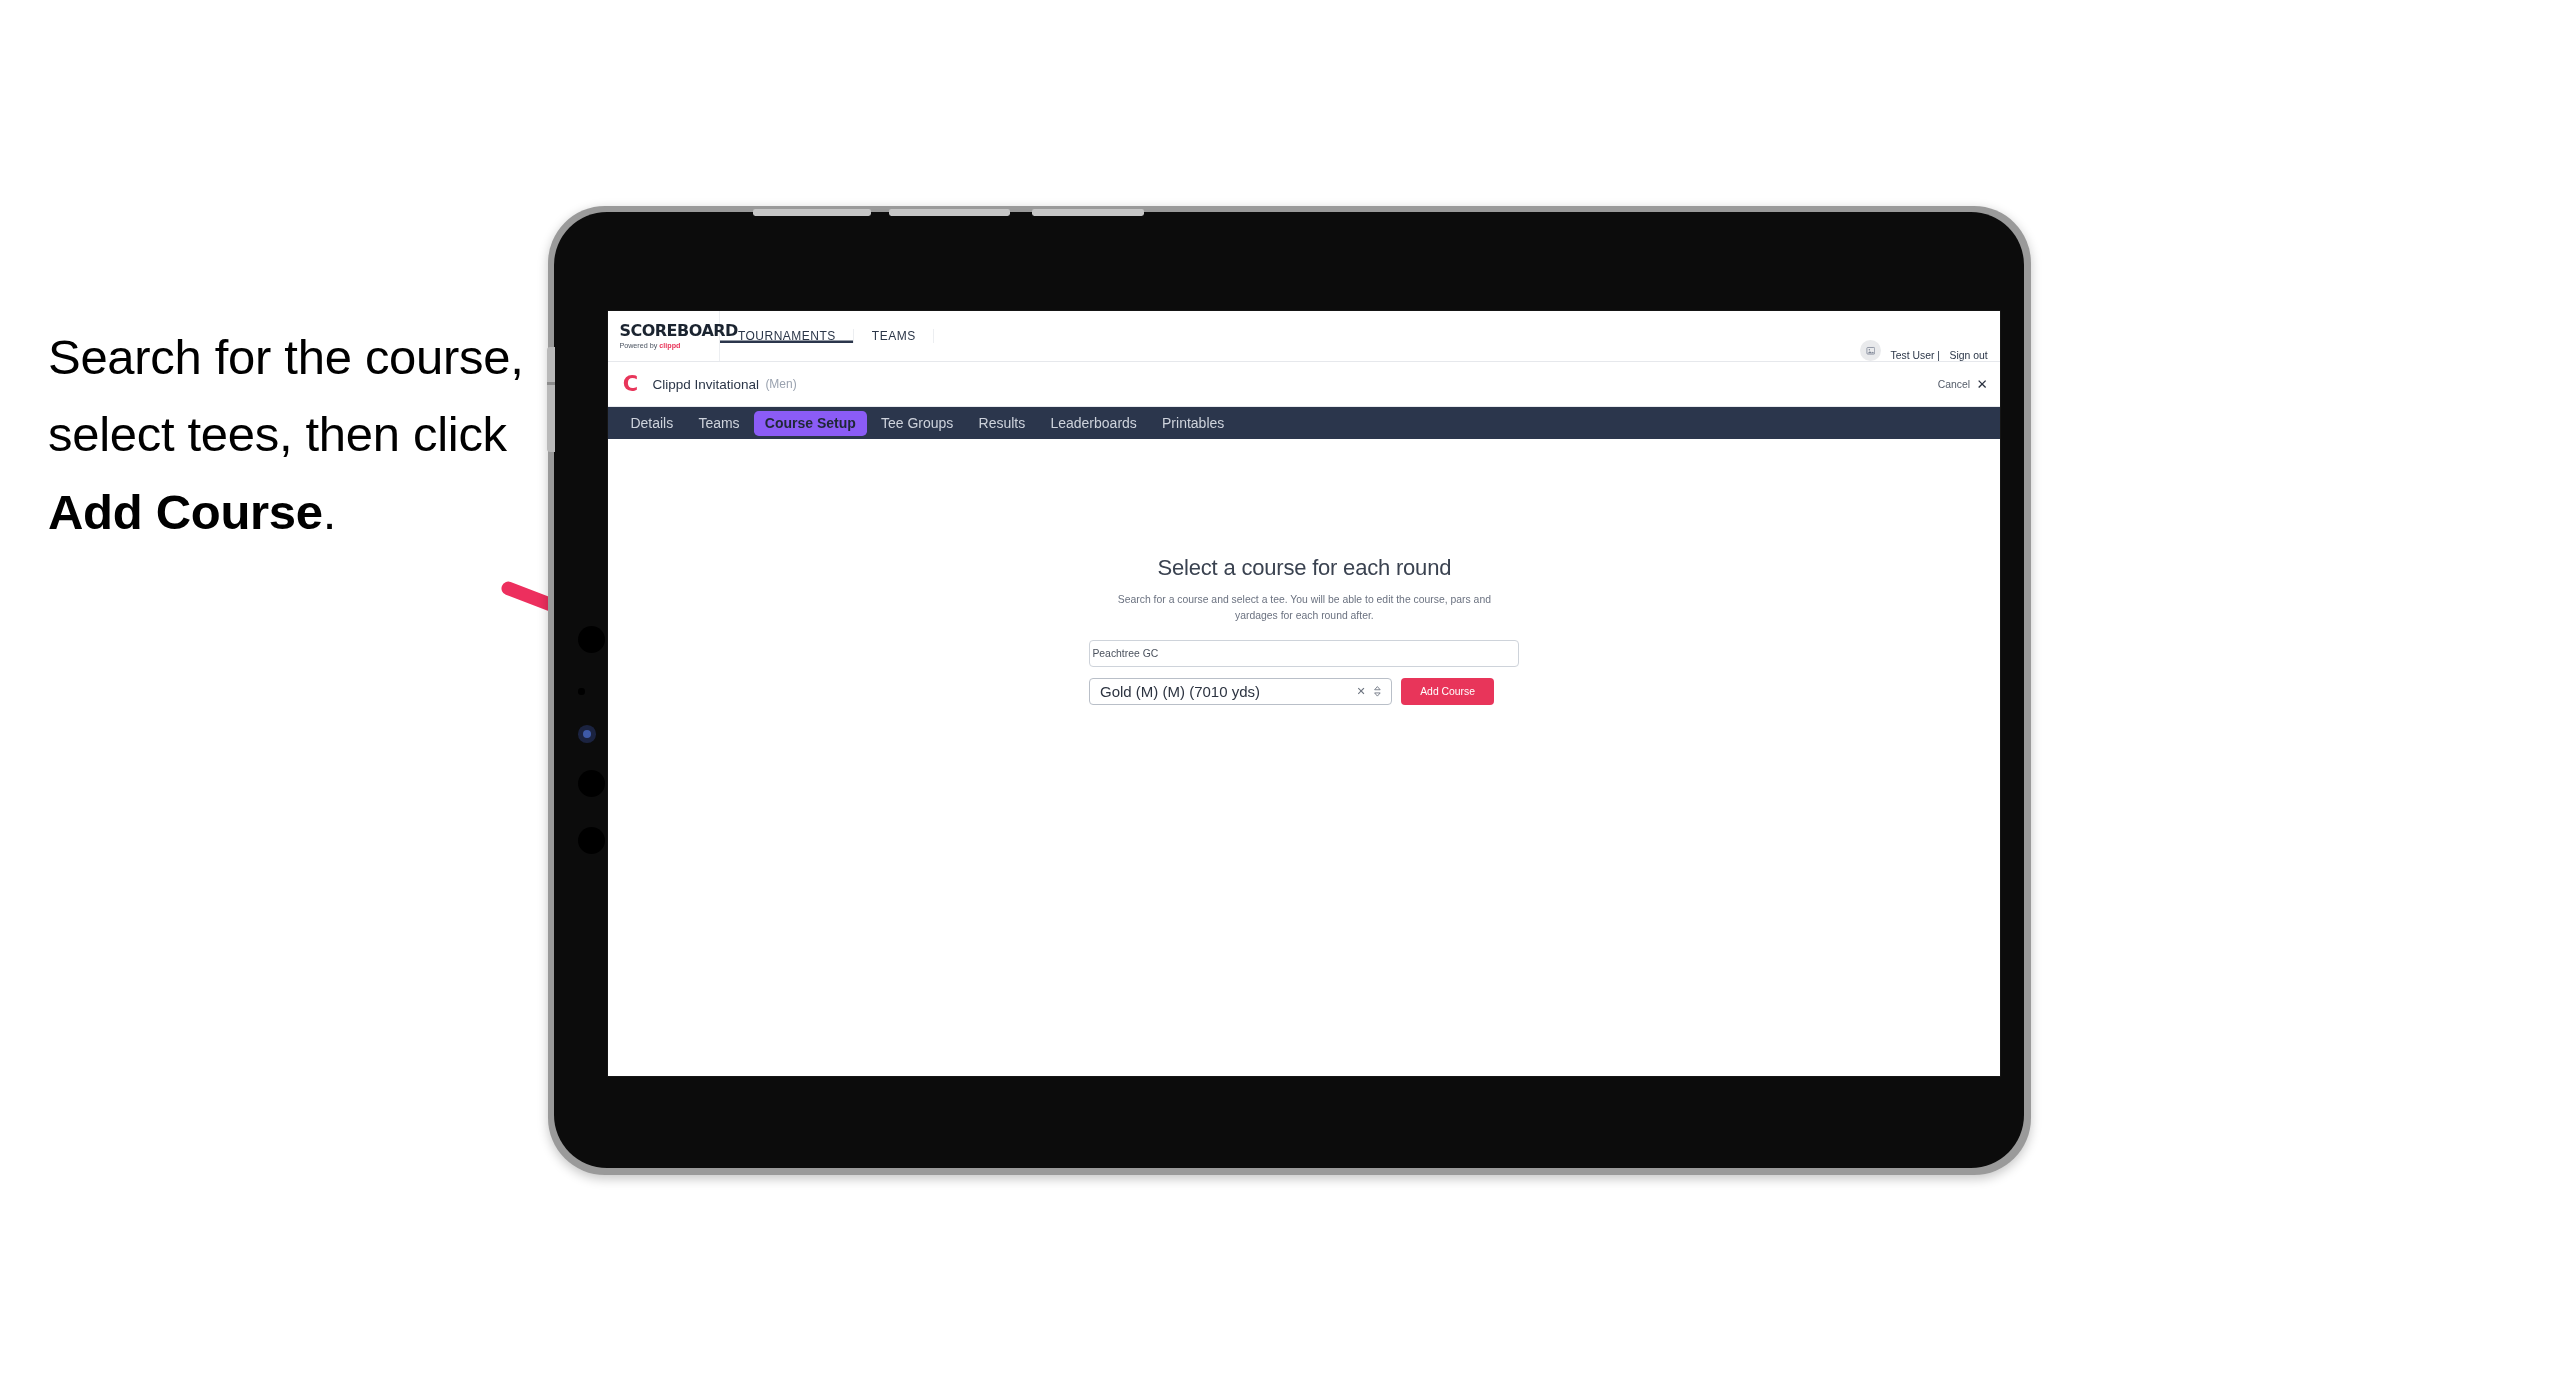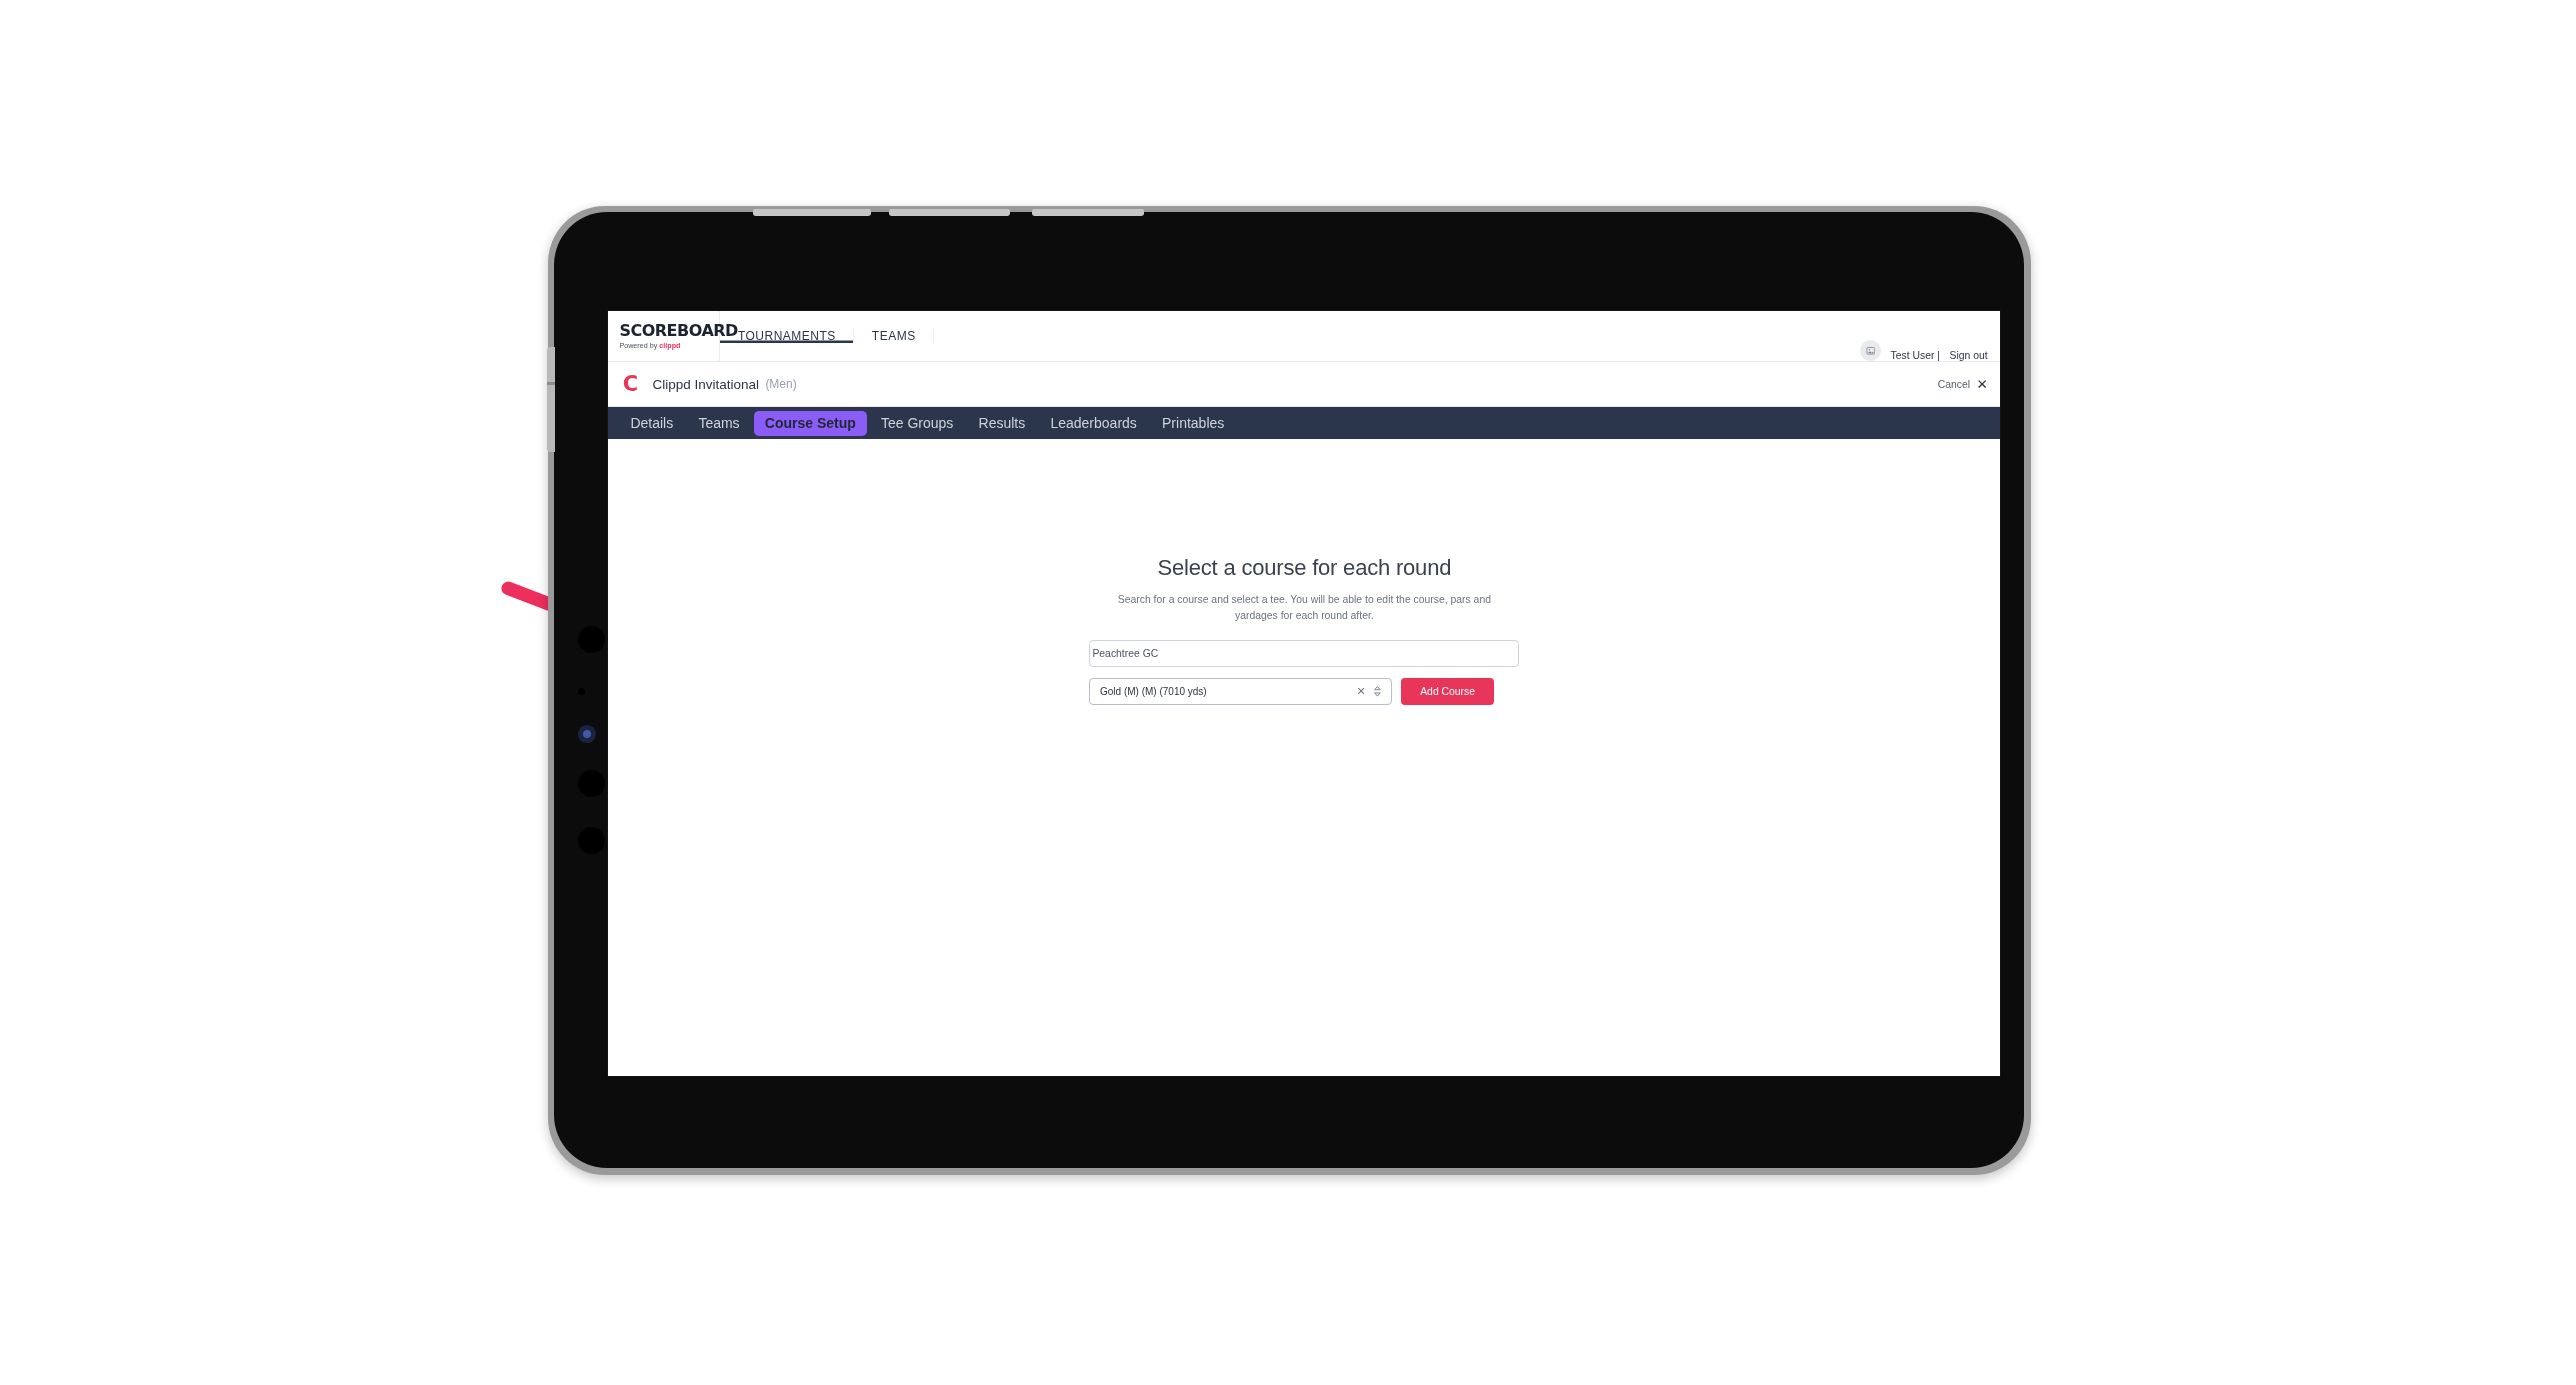--- a/index.html
+++ b/index.html
@@ -258,21 +258,21 @@
     position: relative;
     flex: 0 0 303px;
     height: 27px;
     border: 0.8px solid #b9bfc8;
     border-radius: 4px;
     background: #fff;
     display: flex; align-items: center;
     padding: 0 9.6px;
     cursor: pointer;
   }
-  .tee-value { font-size: 10px; color: #2d3441; }
+  .tee-value { font-size: 15px; color: #2d3441; }
   .tee-icons {
     margin-left: auto;
     display: flex; align-items: center; gap: 7.2px;
     color: #6c737f;
   }
   .tee-clear { font-size: 11px; line-height: 1; cursor: pointer; }
   .tee-spin {
     display: flex; flex-direction: column;
     line-height: 0.6;
     font-size: 8.8px;
@@ -299,20 +299,21 @@
     width: 605px; height: 263px;
     pointer-events: none;
   }
 </style>
 </head>
 <body>
 
 <div id="root">
 
   <div class="instructions">
+    <div class="instr-para"><span>Search for the course, select tees, then click </span><span class="instr-strong">Add Course</span><span>.</span></div>
   </div>
 
   <svg class="arrow-svg" viewBox="0 0 760 330">
     <line x1="38" y1="38" x2="648" y2="272" stroke="#ED2F5E" stroke-width="17" stroke-linecap="round"></line>
     <polygon points="604,248 700,300 660,310 662,300" fill="#ED2F5E"></polygon>
     <polygon points="612,242 706,296 652,312 640,266" fill="#ED2F5E"></polygon>
   </svg>
 
   <div class="device-shell">
     <div class="device-body">

